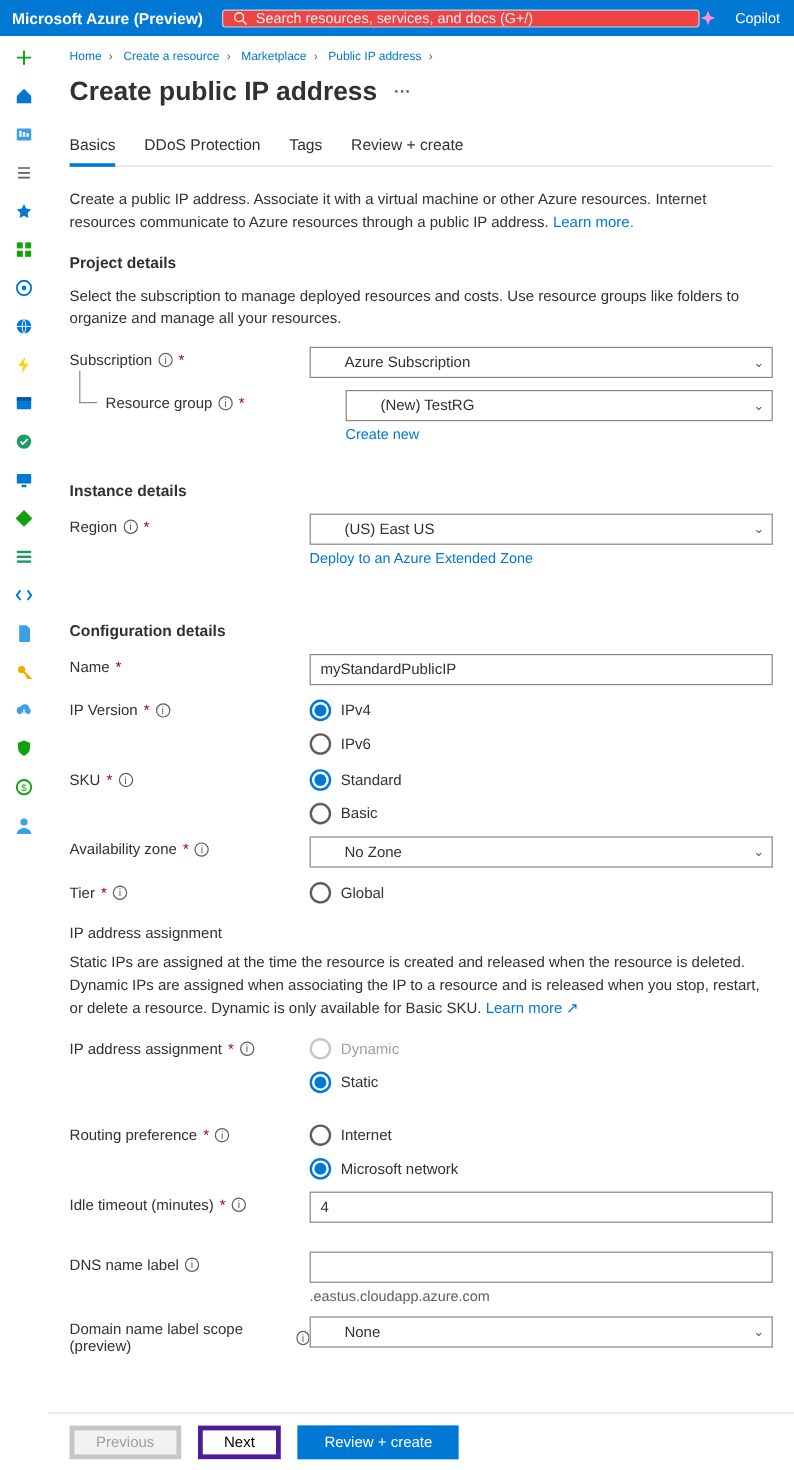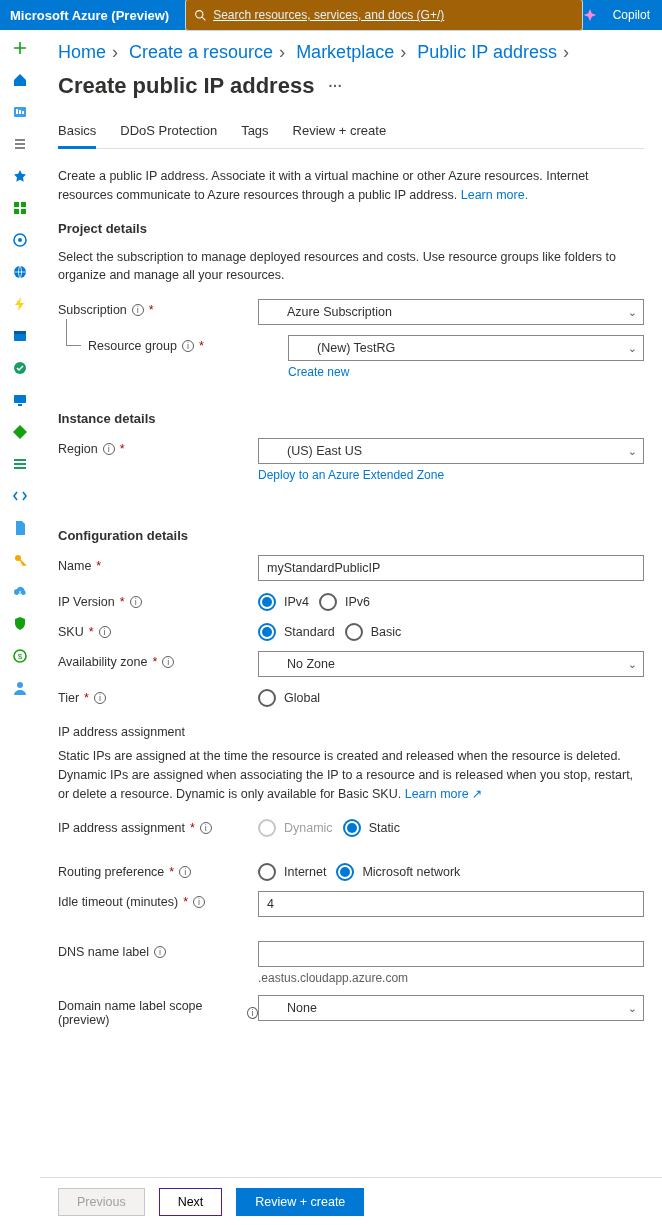--- a/index.html
+++ b/index.html
@@ -18,29 +18,28 @@
     height: 30px;
     background: #0078d4;
     display: flex;
     align-items: center;
     padding: 0 10px;
     color: #fff;
   }
   .brand { font-size: 13px; font-weight: 600; margin-right: 16px; white-space: nowrap; }
   .searchwrap {
     flex: 1;
-    background: #a16207;
+    background: #ef4444;
     border-radius: 3px;
-    height: 32px;
+    height: 15px;
     display: flex;
     align-items: center;
     padding: 0 8px;
     max-width: 400px;
     border: 1px solid #bcd8ee;
-    text-decoration: underline;
   }
   .searchwrap svg { width: 13px; height: 13px; margin-right: 6px; fill: #fff; stroke: #fff; }
   .search-input {
     flex: 1; background: transparent; border: none; color: #fff; font-size: 12px; outline: none;
   }
   .search-input::placeholder { color: #e4eef9; }
   .copilot { margin-left: auto; margin-right: 2px; display: flex; align-items: center; font-size: 12px; gap: 16px; color:#fff; }
   .copilot .icn { width: 14px; height: 14px; }
   
   .leftrail {
@@ -52,21 +51,21 @@
     background:#fff;
   }
   .rail-item { width: 24px; height: 24px; display:flex; align-items:center; justify-content:center; cursor:pointer; border-radius:3px; }
   
   .main {
     position: absolute;
     top: 30px; left: 40px; right: 0; bottom: 0;
     padding: 12px 18px 60px 18px;
     overflow: hidden;
   }
-  .breadcrumb { font-size: 18px; color: #0078d4; margin-bottom: 10px; }
+  .breadcrumb { font-size: 10px; color: #0078d4; margin-bottom: 10px; }
   .breadcrumb span.sep { color: #605e5c; margin: 0 6px; }
   .breadcrumb a { color: #0078d4; text-decoration: none; cursor: pointer; }
   h1.title { font-size: 22px; font-weight: 600; margin-bottom: 18px; display:flex; align-items:center; gap:14px;}
   h1.title .ellipsis { font-size: 14px; color:#605e5c; cursor:pointer; }
   
   .tabs { display: flex; gap: 24px; border-bottom: 1px solid #e1dfdd; margin-bottom: 18px; font-size: 13px; }
   .tab { padding: 6px 0 8px 0; cursor: pointer; color: #323130; }
   .tab.active { border-bottom: 3px solid #0078d4; font-weight:400; margin-bottom:-1px;}
   
   .desc { font-size: 12.5px; line-height: 1.5; color: #323130; margin-bottom: 16px; }
@@ -89,35 +88,35 @@
     border: 1px solid #8a8886; background:#fff;
     padding: 2px 8px; font-size: 12.5px; font-family: inherit; color:#323130;
     outline: none;
   }
   select.fld { appearance:none; background:#fff;padding-left:28px; }
   .selwrap { position:relative; width:100%; }
   .selwrap .chev { position:absolute; right:7px; top:50%; transform:translateY(-50%); pointer-events:none; font-size:11px; color:#605e5c;}
   .sublink { font-size: 12px; color: #0078d4; margin-top: 4px; display:inline-block; cursor:pointer;}
   .subtext { font-size: 12px; color:#605e5c; margin-top:4px; }
   
-  .radiogrp { display:flex; flex-direction:row; gap:10px; padding-top:2px;}
+  .radiogrp { display:flex; flex-direction:column; gap:10px; padding-top:2px;}
   .radio { display:flex; align-items:center; gap:8px; font-size:12.5px; }
   .radio .circ { width:18px; height:18px; border:2px solid #605e5c; border-radius:50%; display:flex; align-items:center; justify-content:center;}
   .radio.sel .circ { border-color:#0078d4; }
   .radio.sel .circ::after { content:""; width:10px; height:10px; border-radius:50%; background:#0078d4; }
   .radio.disabled { color:#a19f9d; }
   .radio.disabled .circ { border-color:#c8c6c4; }
   h4.subsection { font-size: 12.5px; font-weight:400; margin: 18px 0 8px 0; }
   
   .footer {
     position:absolute; left:40px; right:0; bottom:0; height:48px;
     border-top:1px solid #e1dfdd; background:#fff;
     display:flex; align-items:center; gap:14px; padding:0 18px;
   }
-  .btn { height:28px; padding: 0 18px; font-size:12.5px; border:1px solid #4c1d95; background:#fff; cursor:pointer; font-family:inherit;}
+  .btn { height:28px; padding: 0 18px; font-size:12.5px; border:4px solid #4c1d95; background:#fff; cursor:pointer; font-family:inherit;}
   .btn.disabled { color:#a19f9d; border-color:#c8c6c4; background:#f3f2f1; cursor:default;}
   .btn.primary { background:#0078d4; color:#fff; border-color:#0078d4; }
   .spacer { height: 14px; }
   .ext-icon { display:inline-block; width:10px; height:10px; margin-left:3px; color:#0078d4;}
 </style>
 </head>
 <body>
 
 <div class="topbar">
   <div class="brand">Microsoft Azure (Preview)</div>

